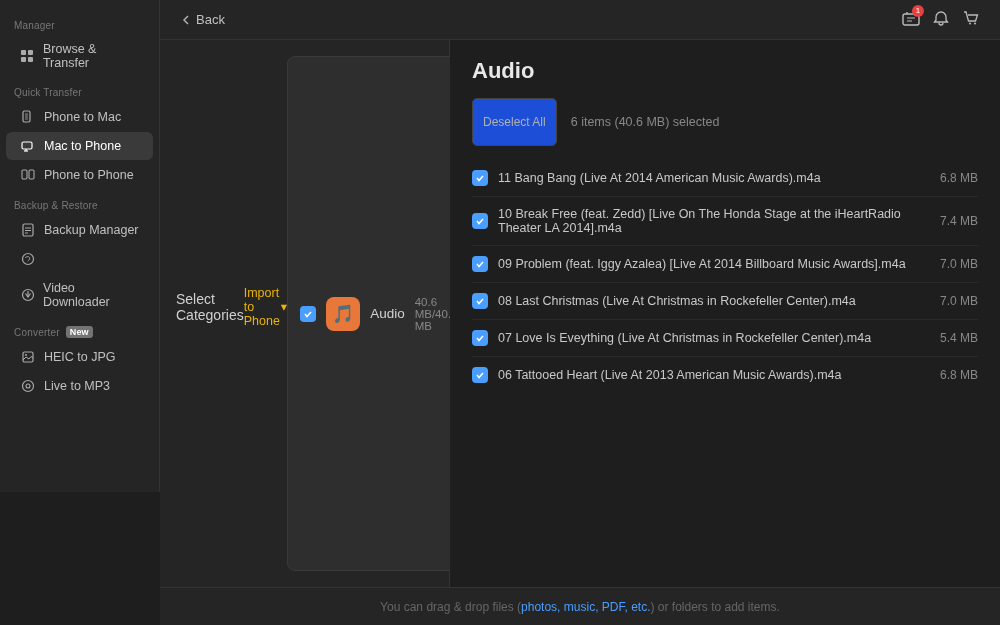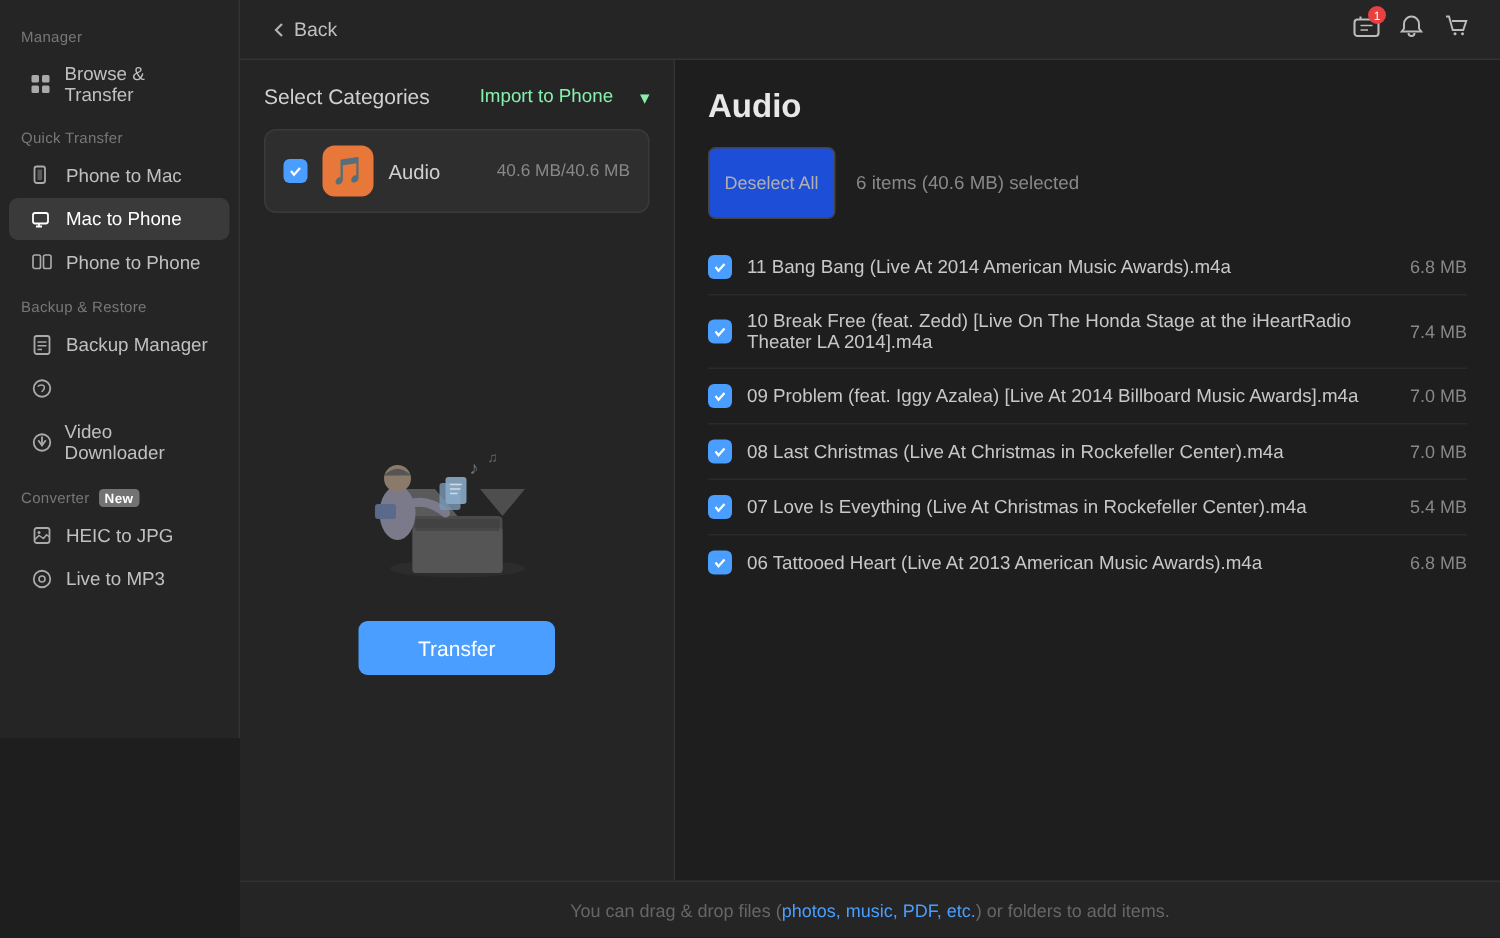--- a/index.html
+++ b/index.html
@@ -125,41 +125,41 @@
       overflow: hidden;
     }
 
     
     .left-panel {
       width: 290px;
       min-width: 290px;
       background: #252525;
       border-right: 1px solid #333;
       display: flex;
-      flex-direction: column;
+      flex-direction: row;
       padding: 16px;
     }
     .categories-header {
       display: flex;
       justify-content: space-between;
       align-items: center;
       margin-bottom: 14px;
     }
     .categories-title {
       font-size: 14px;
       color: #d0d0d0;
       font-weight: 500;
     }
     .import-btn {
-      color: #86efac;
+      color: #eab308;
       font-size: 12.5px;
       cursor: pointer;
       display: flex;
       align-items: center;
-      gap: 18px;
+      gap: 1px;
     }
 
     
     .category-item {
       display: flex;
       align-items: center;
       background: #2e2e2e;
       border-radius: 8px;
       padding: 10px 12px;
       gap: 10px;

